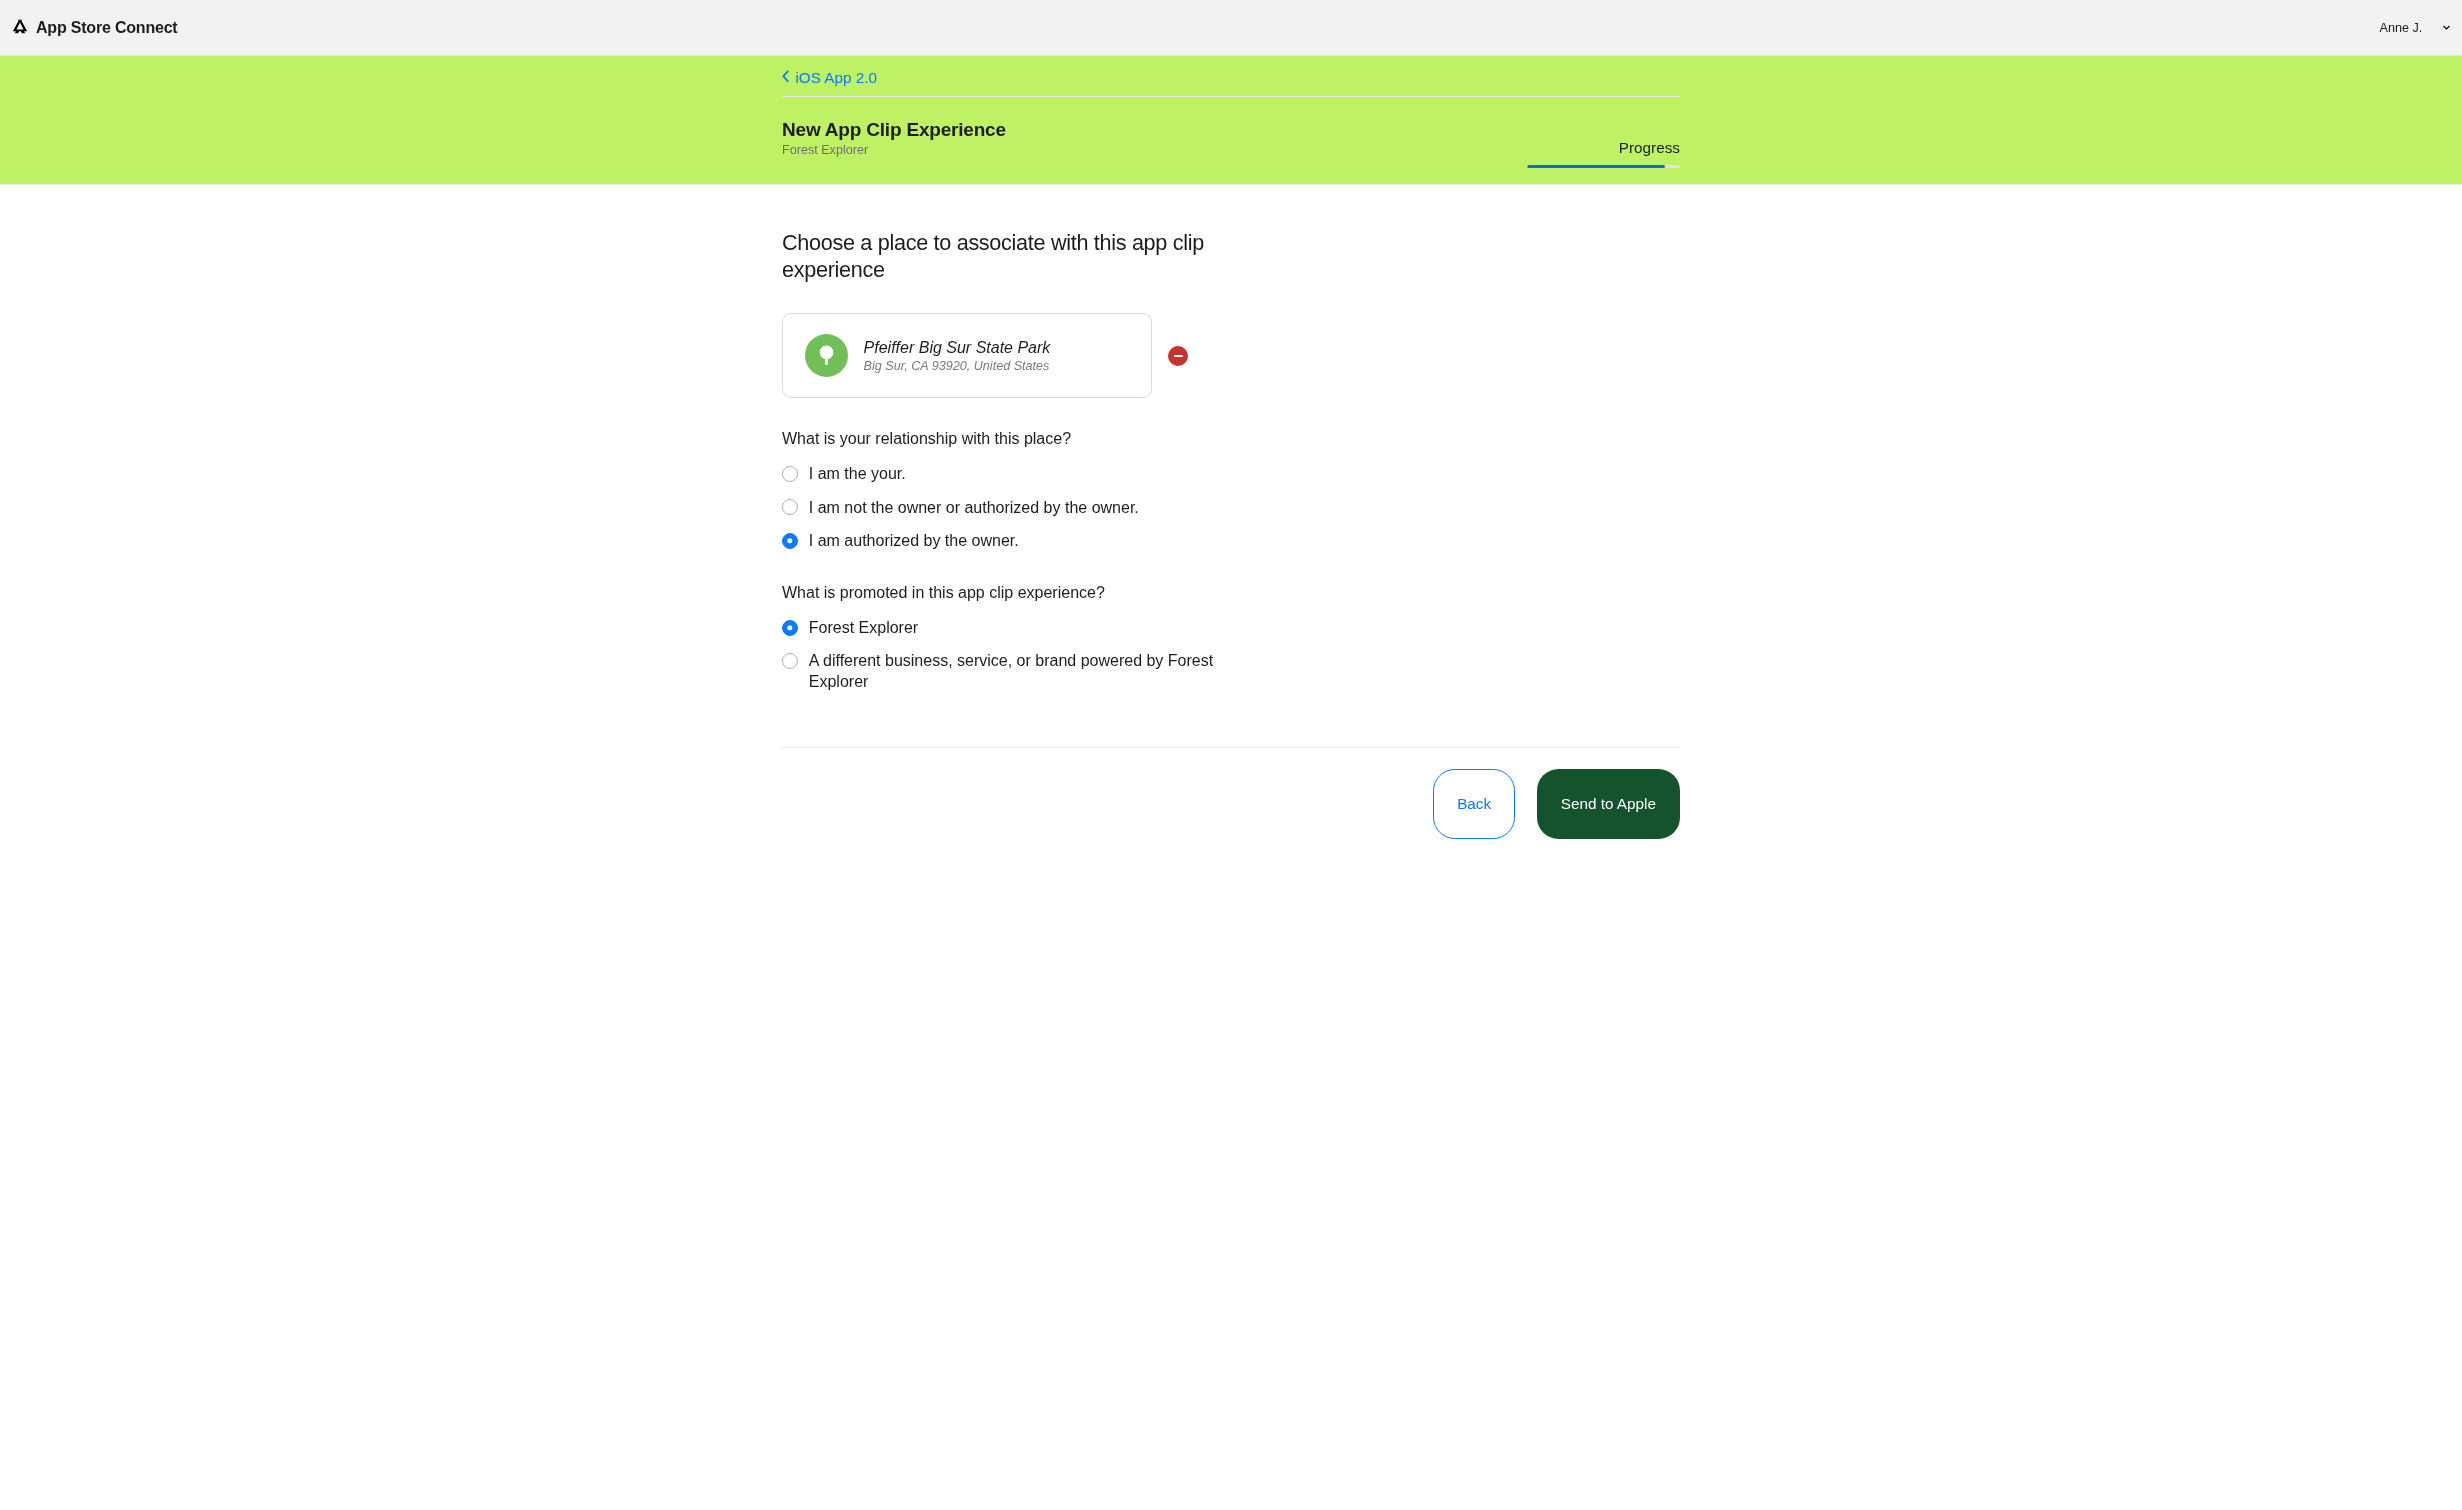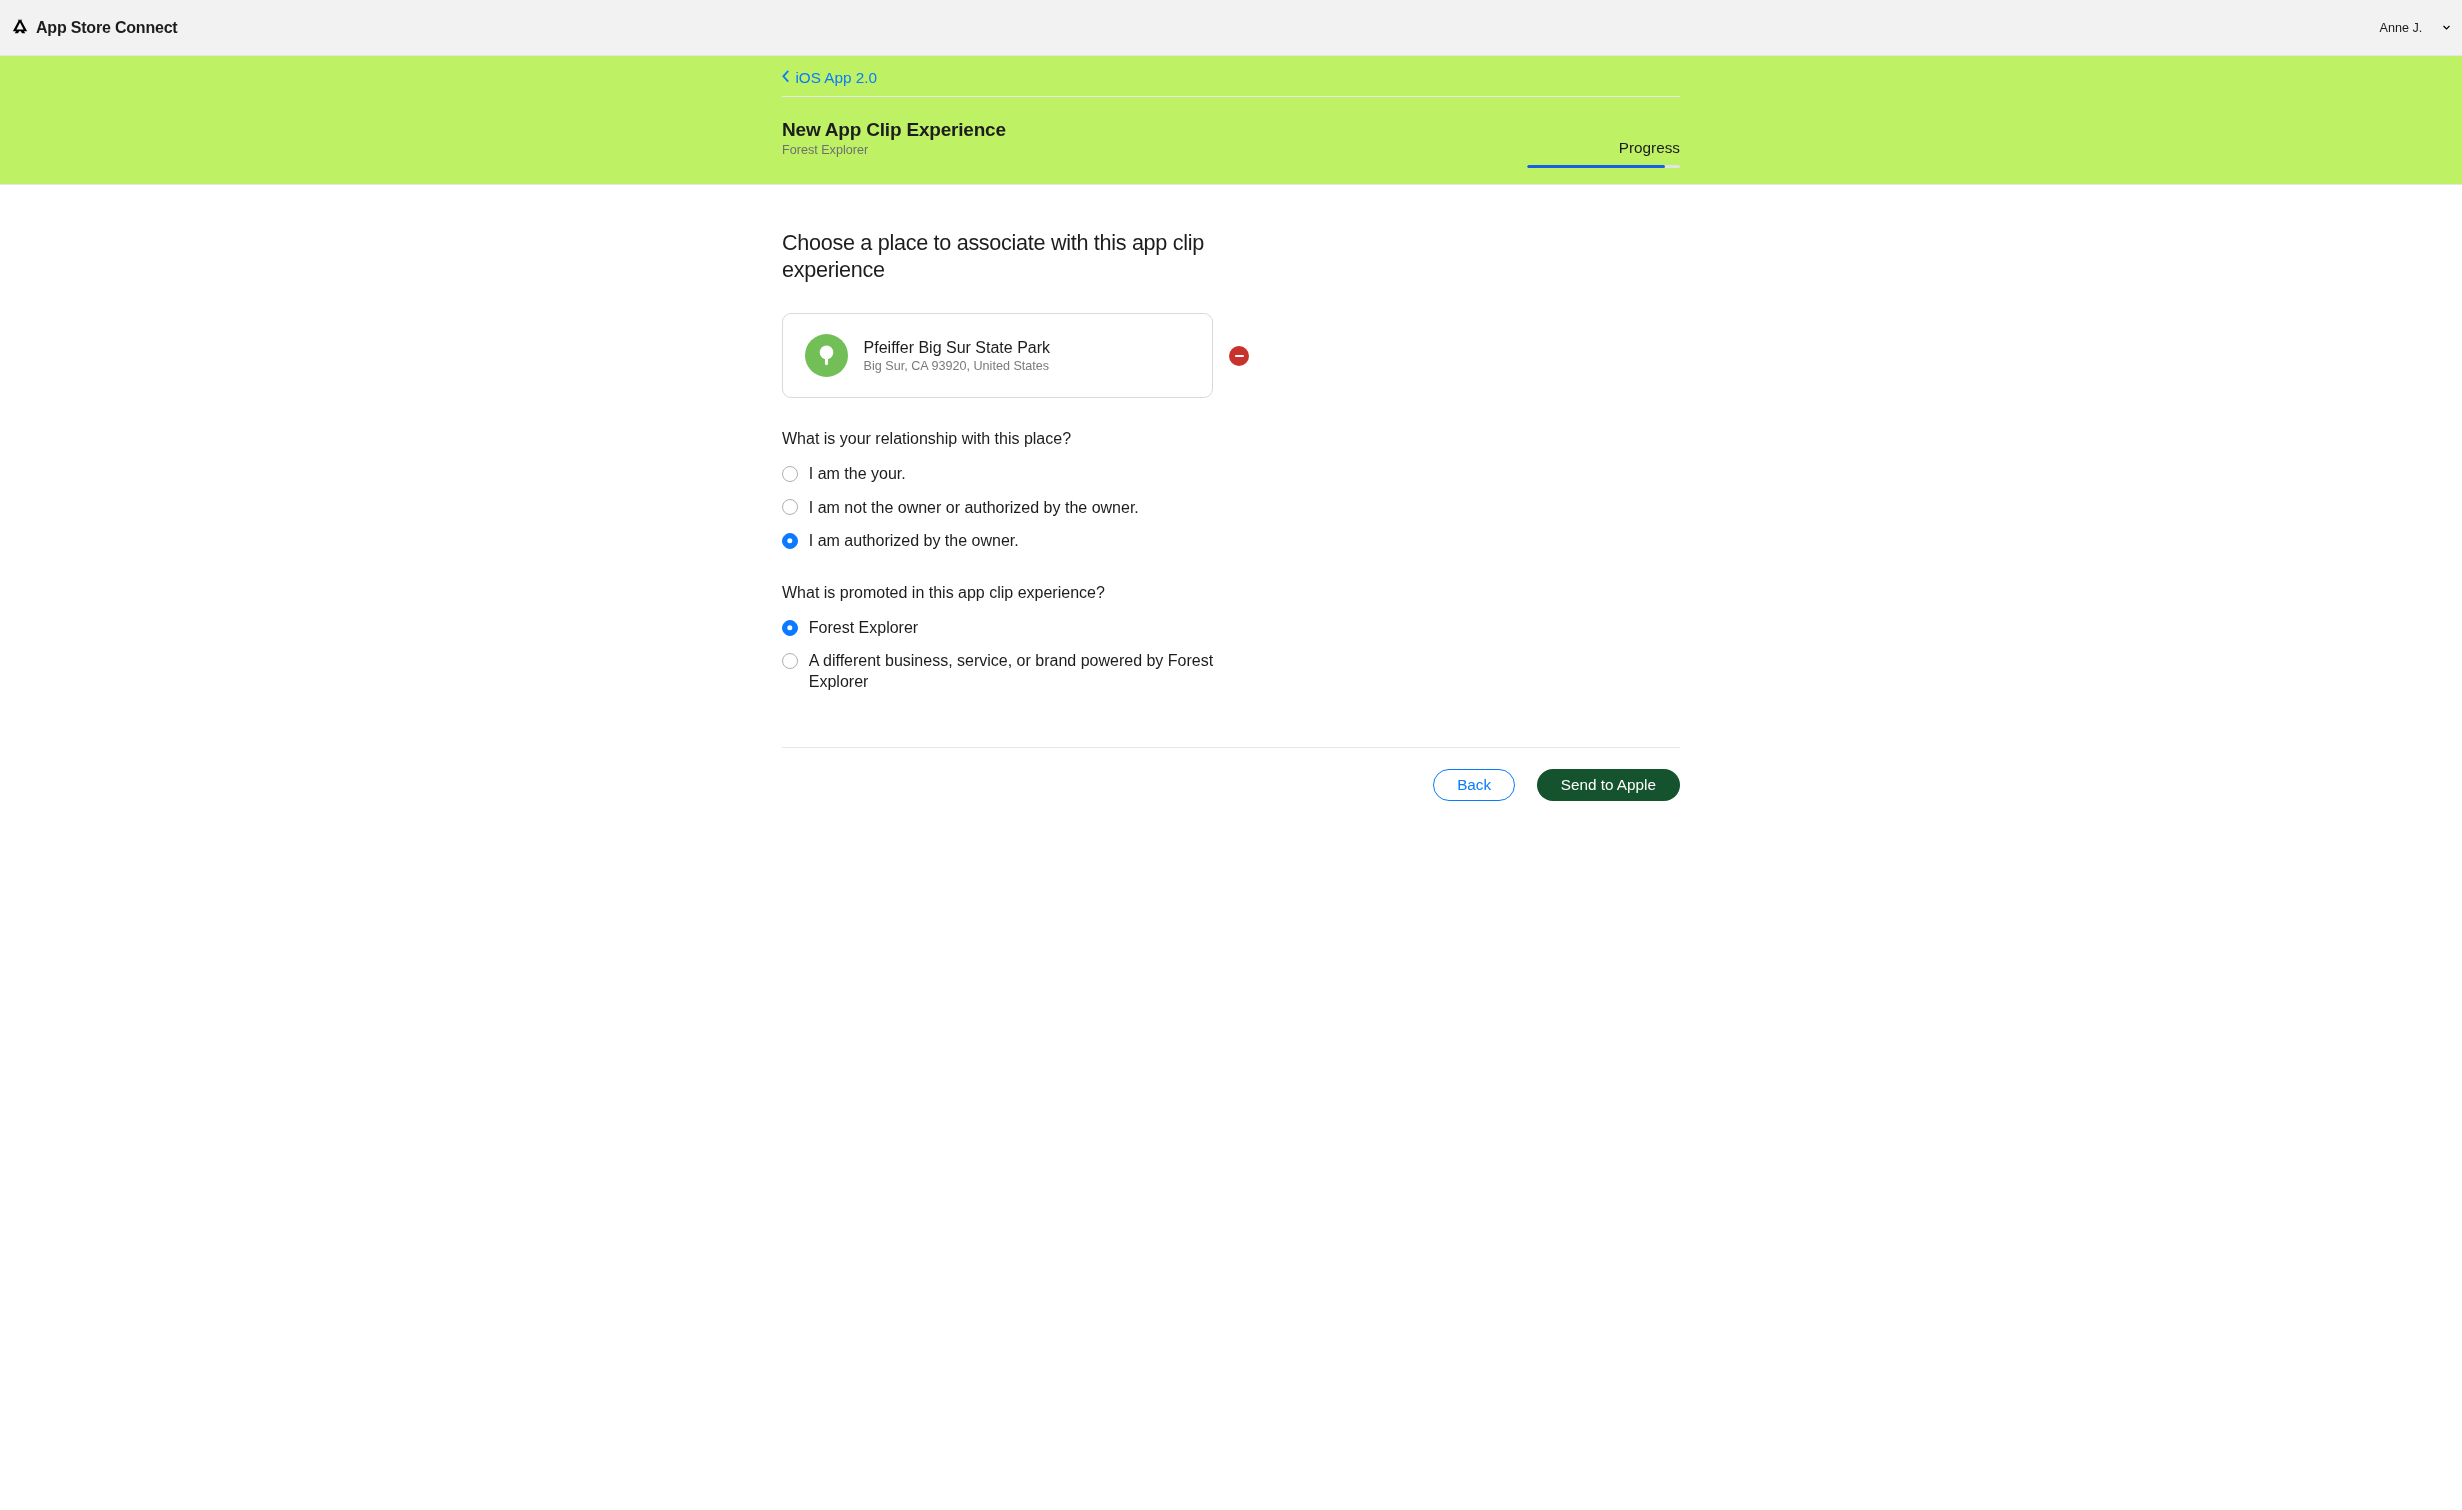--- a/index.html
+++ b/index.html
@@ -94,21 +94,22 @@
       gap: 16px;
       margin-bottom: 32px;
     }
     .place-card {
       border: 0.9px solid #d9d9d9;
       border-radius: 9px;
       padding: 20px 21.6px;
       display: flex;
       align-items: center;
       gap: 16px;
-      width: 431px;
+      width: 370px;
+      font-style: italic;
     }
     .place-icon {
       width: 43px;
       height: 43px;
       border-radius: 50%;
       background: #72bf57;
       display: flex;
       align-items: center;
       justify-content: center;
       flex-shrink: 0;
@@ -166,21 +167,21 @@
     
     .footer {
       border-top: 0.9px solid #e6e6e6;
       padding: 21.6px 0 36px;
       margin-top: 54px;
       display: flex;
       justify-content: flex-end;
       gap: 21.6px;
     }
     .btn {
-      padding: 6px 23px;
+      padding: 25px 23px;
       border-radius: 21.6px;
       font-size: 15.3px;
       cursor: pointer;
       border: 0.9px solid transparent;
     }
     .btn-secondary {
       background: #fff;
       border-color: #0a7aff;
       color: #0a7aff;
     }

